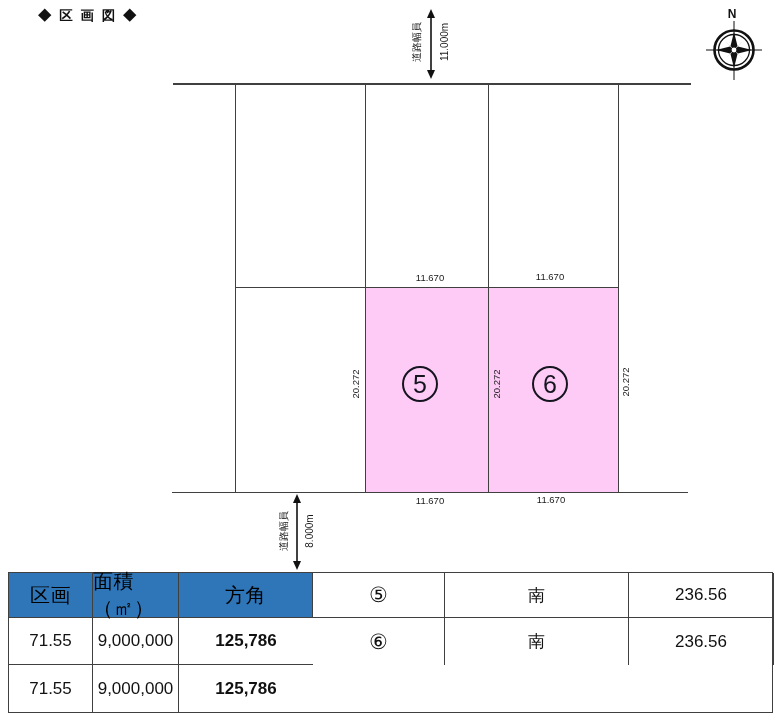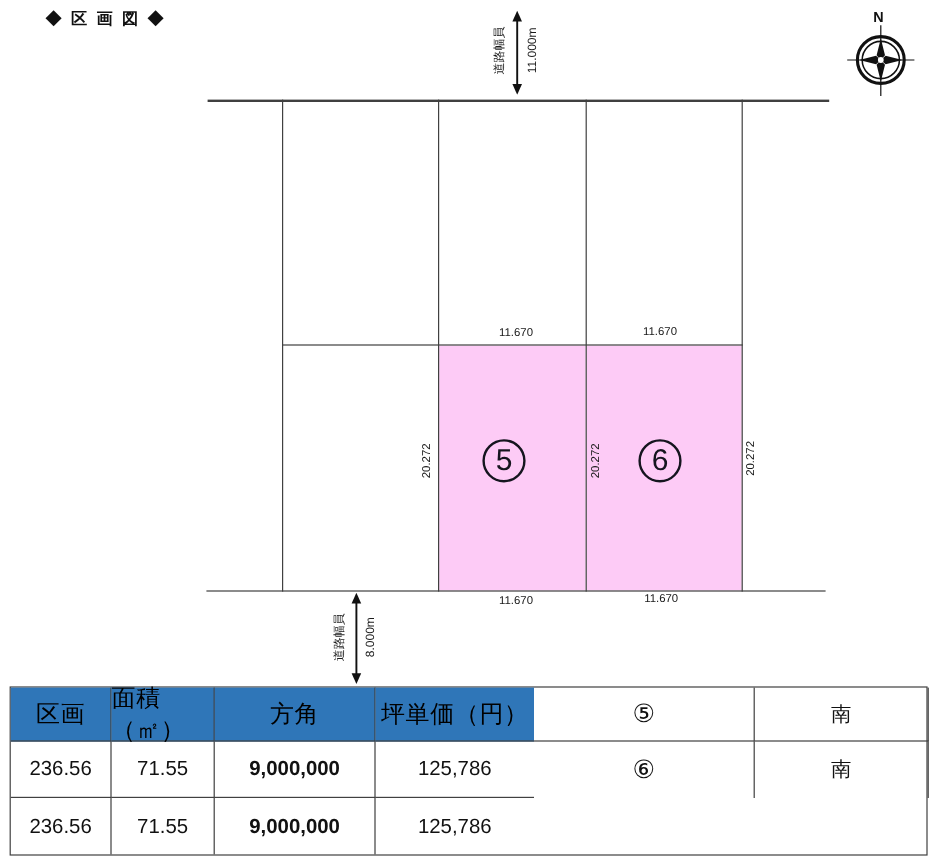--- a/index.html
+++ b/index.html
@@ -43,26 +43,26 @@
     position:absolute;left:8px;top:572px;width:765px;
     display:grid;grid-template-columns:84px 86px 134px 132px 184px 145px;
     grid-template-rows:45px 47px 47px;
     border:1.4px solid var(--line);box-sizing:border-box;
   }
   .cell{
     display:flex;align-items:center;justify-content:center;
     border-right:1.4px solid var(--line);border-bottom:1.4px solid var(--line);
     box-sizing:border-box;
   }
-  .cell.col-last{border-right:none;}
+  .cell.col-last{border-right:none;font-weight:bold;}
   .cell.row-last{border-bottom:none;}
   .cell.head{background:var(--blue);color:#000000;font-size:20px;font-weight:400;letter-spacing:0.5px;}
   .cell.body{font-size:17px;color:#111;}
   .cell.lot{font-size:21px;}
-  .cell.price{font-weight:700;}
+  .cell.price{font-weight:400;}
 </style>
 </head>
 <body>
 
 <div id="stage">
 
   <div class="abs page-title">◆ 区 画 図 ◆</div>
 
   <svg class="compass" style="left:702px;top:4px" width="64" height="78" viewBox="0 0 64 78">
     <text x="30" y="14" font-size="12" font-weight="bold" fill="#111" text-anchor="middle">N</text>
@@ -123,21 +123,20 @@
     <line x1="7" y1="5" x2="7" y2="71" stroke="#111" stroke-width="1.6"></line>
     <polygon points="7,0 3,9 11,9" fill="#111"></polygon>
     <polygon points="7,76 3,67 11,67" fill="#111"></polygon>
   </svg>
   <div class="vtext" style="left:278px;top:525px">8.000m</div>
 
   <div class="lot-table">
     <div class="cell head">区画</div>
     <div class="cell head">面積（㎡）</div>
     <div class="cell head">方角</div>
-    <div class="cell head col-last">坪単価（円）</div>
 
     <div class="cell body lot">⑤</div>
     <div class="cell body">南</div>
     <div class="cell body">236.56</div>
     <div class="cell body">71.55</div>
     <div class="cell body price">9,000,000</div>
     <div class="cell body col-last">125,786</div>
 
     <div class="cell body lot row-last">⑥</div>
     <div class="cell body row-last">南</div>

